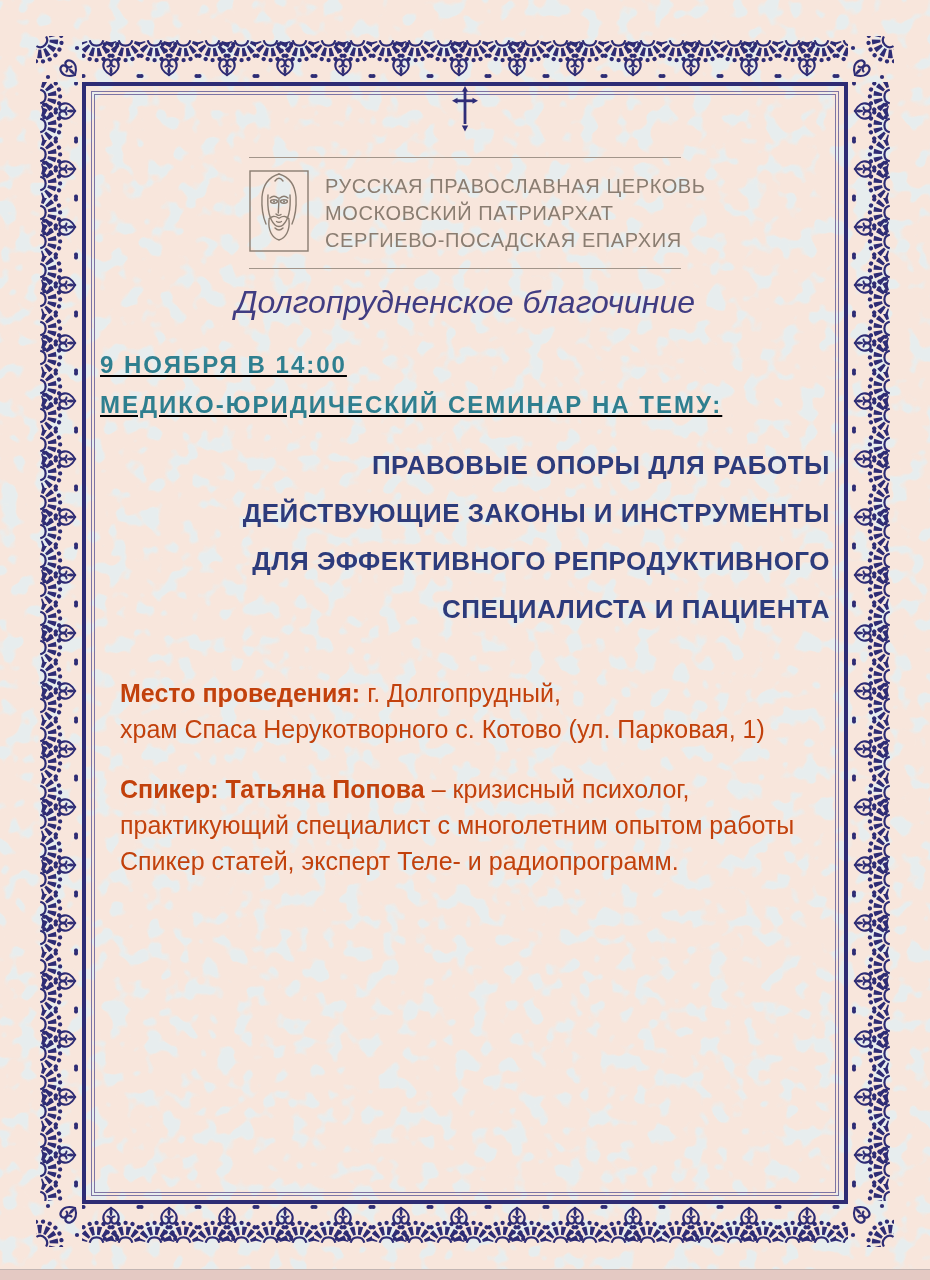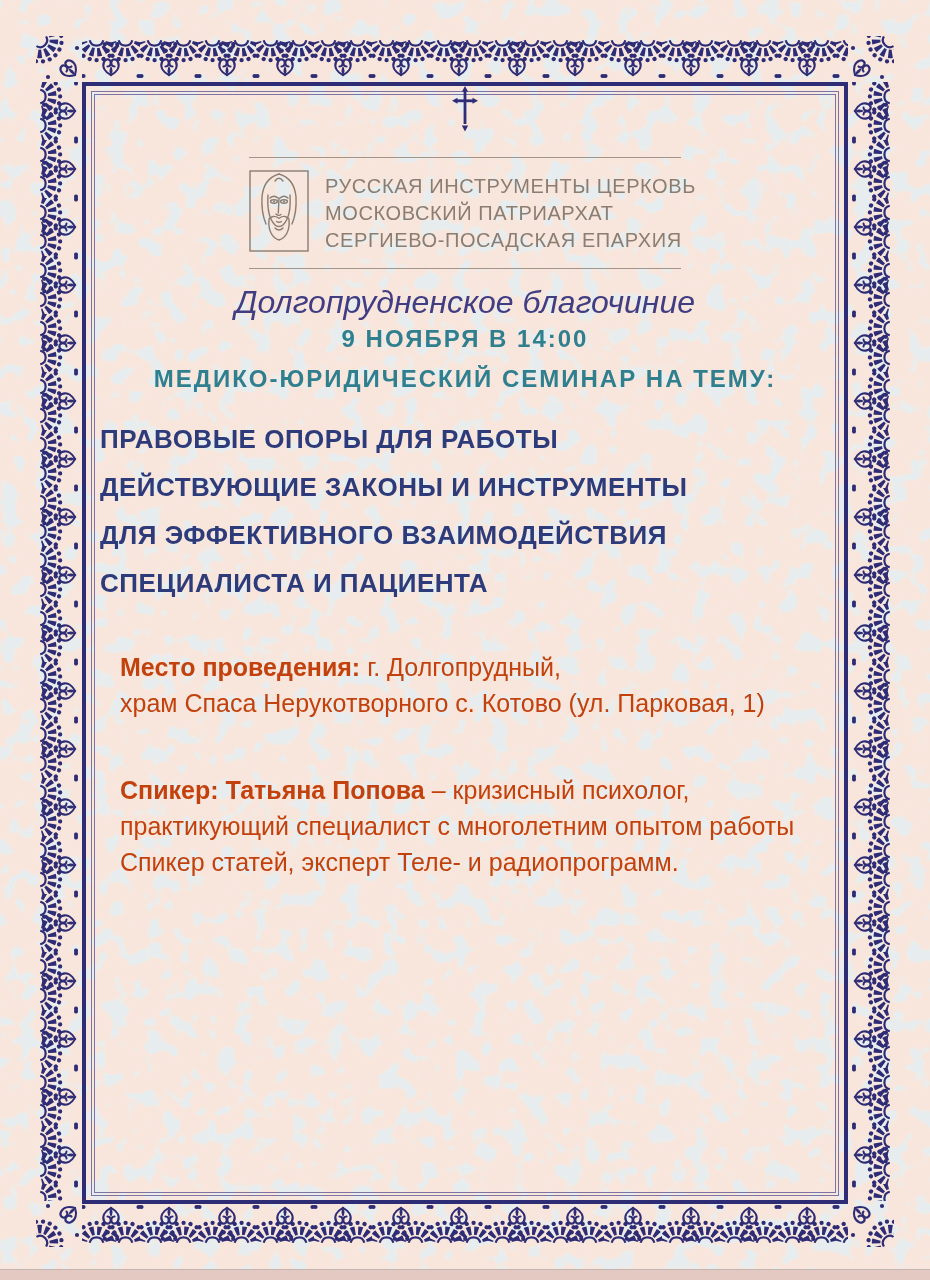--- a/index.html
+++ b/index.html
@@ -44,36 +44,36 @@
   .church-lines{margin-left:16px;}
   .church-line{
     font-size:20px;line-height:27px;letter-spacing:.6px;
     color:#8a7d71;white-space:nowrap;
   }
   .deanery{
     margin-top:16px;text-align:center;
     font-style:italic;font-size:32px;line-height:34px;
     color:#413d82;
   }
-  .announce{text-align:center;}
+  .announce{margin-top:26px;text-align:left;text-decoration:underline;}
   .announce-line{
     font-size:24px;line-height:40px;font-weight:bold;
     letter-spacing:2px;color:#2f7f8f;
   }
-  .seminar-title{margin-top:16px;text-align:left;}
+  .seminar-title{margin-top:16px;text-align:right;}
   .title-line{
     font-size:26px;line-height:48px;font-weight:bold;
     letter-spacing:.5px;color:#2d3b7b;
   }
   .bodytext{
     margin-left:20px;margin-right:4px;
     font-size:25px;line-height:36px;color:#c2410c;
   }
   .venue{margin-top:42px;}
-  .speaker{margin-top:51px;}
+  .speaker{margin-top:24px;}
   .bodytext b{font-weight:bold;}
 </style>
 </head>
 <body>
 
 <div class="poster">
 
   <svg width="0" height="0" style="position:absolute" aria-hidden="true">
     <defs>
       <g id="fanG" fill="none" stroke="#2e2c74">
@@ -180,39 +180,39 @@
               <path d="M30 28 L29.3 43 M27 44 Q29.5 46.5 32 44.5"></path>
               <path d="M29.5 48 C26 45.5 22 46 20 49"></path>
               <path d="M30.5 48 C34 45.5 38 46 40 49"></path>
               <path d="M27.5 51.5 Q30 53 32.5 51.5"></path>
               <path d="M20 50 C19 60 23 68 30 70 C37 68 41 60 40 50"></path>
               <path d="M26 58 Q30 62 34 58"></path>
             </g>
           </svg>
         </div>
         <div class="church-lines">
-          <div class="church-line">РУССКАЯ ИНСТРУМЕНТЫ ЦЕРКОВЬ</div>
+          <div class="church-line">РУССКАЯ ПРАВОСЛАВНАЯ ЦЕРКОВЬ</div>
           <div class="church-line">МОСКОВСКИЙ ПАТРИАРХАТ</div>
           <div class="church-line">СЕРГИЕВО-ПОСАДСКАЯ ЕПАРХИЯ</div>
         </div>
       </div>
       <div class="rule"></div>
     </div>
 
     <div class="deanery">Долгопрудненское благочиние</div>
 
     <div class="announce">
       <div class="announce-line">9 НОЯБРЯ В 14:00</div>
       <div class="announce-line">МЕДИКО-ЮРИДИЧЕСКИЙ СЕМИНАР НА ТЕМУ:</div>
     </div>
 
     <div class="seminar-title">
       <div class="title-line">ПРАВОВЫЕ ОПОРЫ ДЛЯ РАБОТЫ</div>
       <div class="title-line">ДЕЙСТВУЮЩИЕ ЗАКОНЫ И ИНСТРУМЕНТЫ</div>
-      <div class="title-line">ДЛЯ ЭФФЕКТИВНОГО ВЗАИМОДЕЙСТВИЯ</div>
+      <div class="title-line">ДЛЯ ЭФФЕКТИВНОГО РЕПРОДУКТИВНОГО</div>
       <div class="title-line">СПЕЦИАЛИСТА И ПАЦИЕНТА</div>
     </div>
 
     <div class="bodytext venue">
       <div><b>Место проведения:</b><span> г. Долгопрудный,</span></div>
       <div>храм Спаса Нерукотворного с. Котово (ул. Парковая, 1)</div>
     </div>
 
     <div class="bodytext speaker">
       <div><b>Спикер: Татьяна Попова</b><span> – кризисный психолог,</span></div>

